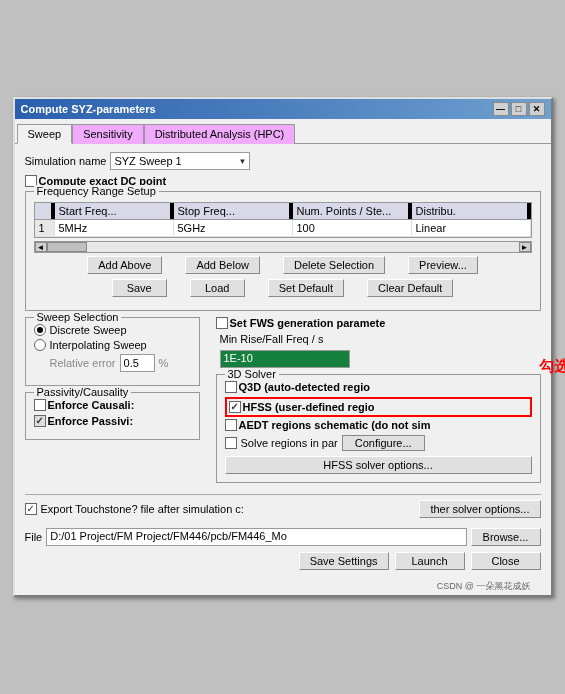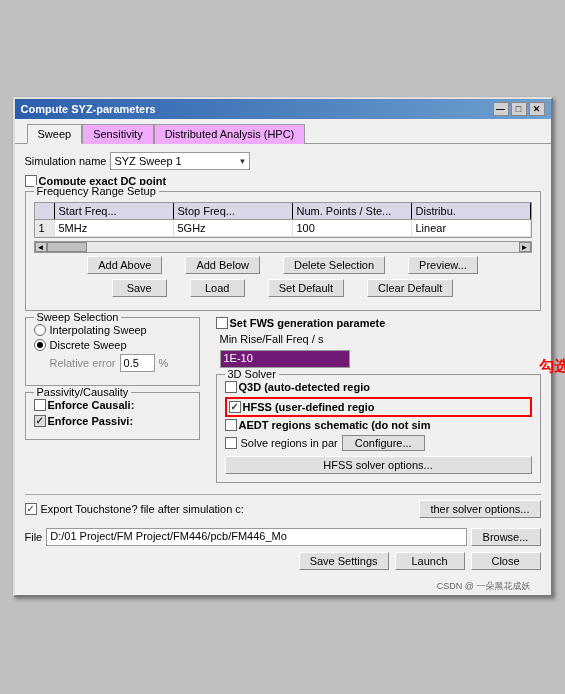--- a/index.html
+++ b/index.html
@@ -45,21 +45,21 @@
       cursor: pointer;
       display: flex;
       align-items: center;
       justify-content: center;
       color: #000;
     }
     .tab-bar {
       background: #f0f0f0;
       display: flex;
       gap: 0;
-      padding: 4px 4px 0 12px;
+      padding: 4px 4px 0 2px;
       border-bottom: 1px solid #999;
     }
     .tab {
       padding: 3px 10px;
       border: 1px solid #999;
       border-bottom: none;
       background: #f0abfc;
       cursor: pointer;
       font-size: 11px;
       position: relative;
@@ -141,21 +141,21 @@
       background: white;
     }
     .table-header {
       display: flex;
       background: #d8d8e8;
       border-bottom: 1px solid #999;
     }
     .th {
       padding: 2px 4px;
       font-size: 11px;
-      border-right: 1px solid #000000;
+      border-right: 4px solid #000000;
       flex: 1;
       font-weight: normal;
     }
     .th.row-num { flex: 0 0 20px; }
     .table-row {
       display: flex;
       border-bottom: 1px solid #e0e0e0;
     }
     .td {
       padding: 2px 4px;
@@ -250,21 +250,21 @@
       content: '';
       width: 6px;
       height: 6px;
       background: #000;
       border-radius: 50%;
       position: absolute;
       top: 2px;
       left: 2px;
     }
     .highlighted {
-      background: #701a75;
+      background: #15803d;
       color: white;
     }
     .file-row {
       display: flex;
       align-items: center;
       gap: 4px;
       margin-top: 10px;
     }
     .file-input {
       flex: 1;
@@ -373,26 +373,26 @@
         <button class="btn">Clear Default</button>
       </div>
     </div>
 
     <div class="two-col">
 
       <div class="section-left">
         <div class="group-box" style="margin-bottom:6px;">
           <span class="group-label">Sweep Selection</span>
           <div class="radio-row">
+            <div class="radio-input checked"></div>
+            <span class="label">Discrete Sweep</span>
+          </div>
+          <div class="radio-row">
             <div class="radio-input"></div>
             <span class="label">Interpolating Sweep</span>
-          </div>
-          <div class="radio-row">
-            <div class="radio-input checked"></div>
-            <span class="label">Discrete Sweep</span>
           </div>
           <div class="row" style="padding-left:16px;">
             <span class="label" style="color:#888;">Relative error</span>
             <input class="input-field" style="width: 35px;" value="0.5">
             <span class="label" style="color:#888;">%</span>
           </div>
         </div>
 
         <div class="group-box">
           <span class="group-label">Passivity/Causality</span>

